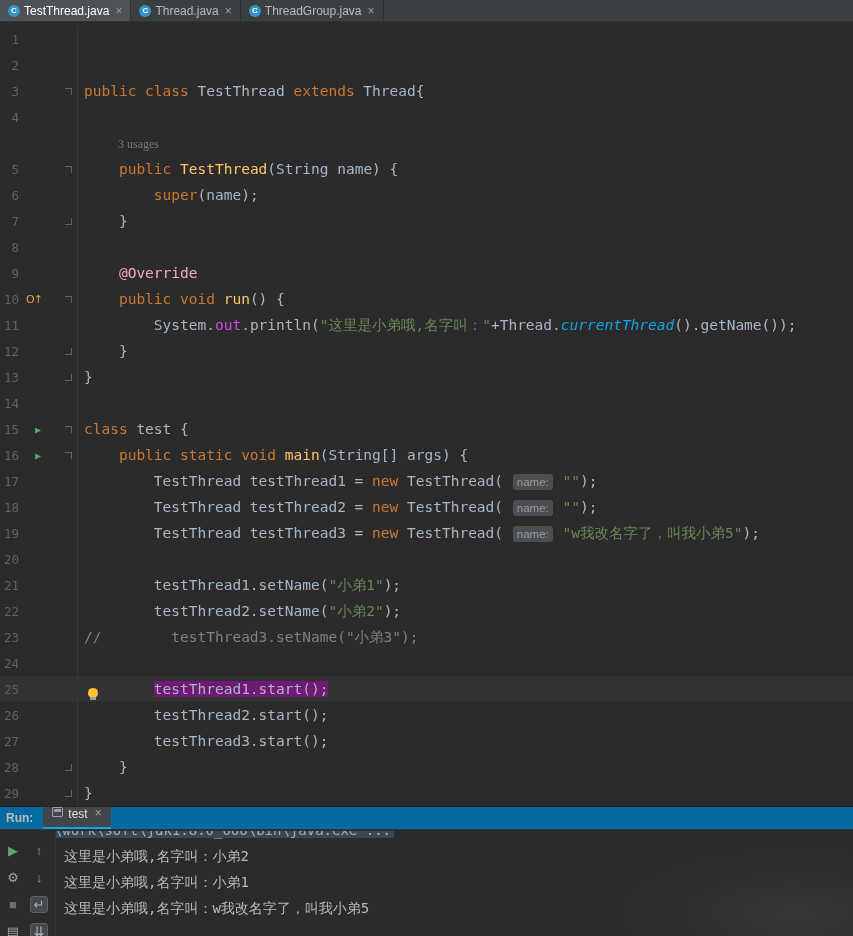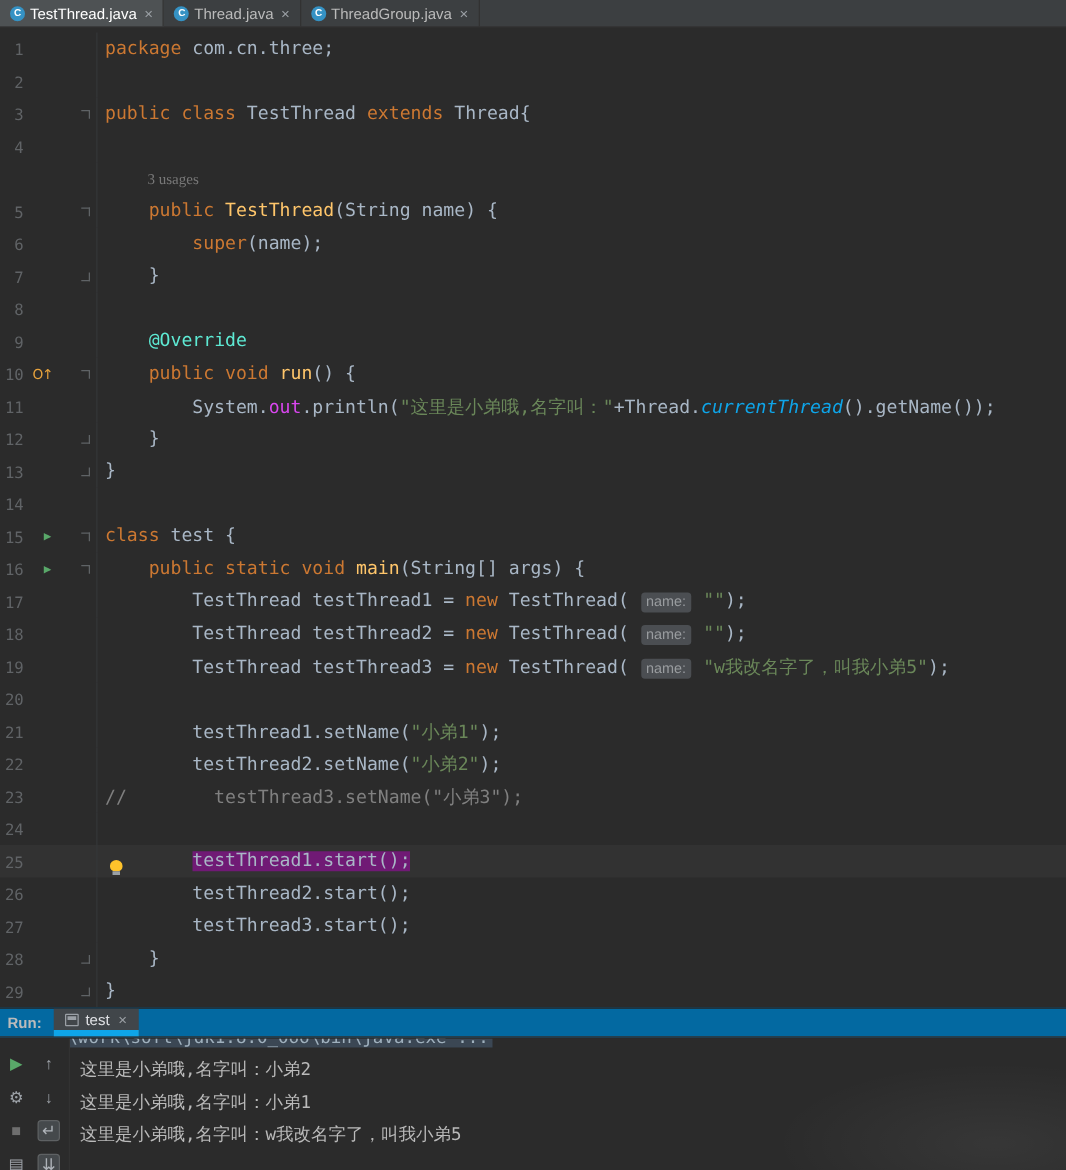--- a/index.html
+++ b/index.html
@@ -24,43 +24,43 @@
   .g-num{width:20px;flex:none;text-align:right;color:#606366;font-size:12.5px;padding-right:1px}
   .g-icon{width:40px;flex:none;display:flex;align-items:center;padding-left:6px}
   .g-fold{width:18px;flex:none;display:flex;align-items:center;justify-content:center;
           border-right:1px solid #353739;height:100%}
   .code{flex:1;min-width:0;white-space:pre;color:#a9b7c6;position:relative;padding-left:6px}
 
   .tk-k{color:#cc7832}
   .tk-p{color:#a9b7c6}
   .tk-f{color:#ffc66b}
   .tk-s{color:#6a8759}
-  .tk-a{color:#5eead4}
+  .tk-a{color:#f9a8d4}
   .tk-fi{color:#d946ef;}
   .tk-it{color:#0ea5e9;font-style:italic}
   .tk-c{color:#808080}
   .tk-sel{background:#701a75;color:#a9b7c6}
   .tk-inlay{background:#4b4e52;color:#999c9f;font-size:11.5px;border-radius:3px;
             padding:2px 4px;margin:0 1px;font-family:"Liberation Sans",sans-serif}
   .hint{color:#787878;font-size:12px;margin-left:34px;font-family:Liberation Serif, serif}
 
   .fold-s{width:7px;height:7px;border-top:1px solid #5f6366;border-right:1px solid #5f6366}
   .fold-e{width:7px;height:7px;border-bottom:1px solid #5f6366;border-right:1px solid #5f6366}
   .runarrow{color:#59a869;font-size:10px;margin-left:9px}
   .ov{color:#e8a33d;font-size:11px;letter-spacing:-1px;font-family:"DejaVu Sans",sans-serif}
   .bulb{position:absolute;left:10px;top:7px;width:10px;height:9px;background:#ffc32b;
         border-radius:50% 50% 40% 40%}
   .bulb::after{content:"";position:absolute;left:2px;bottom:-3px;width:6px;height:3px;background:#9aa0a6}
 
   
   .runheader{position:absolute;top:806px;left:0;right:0;height:24px;background:#0369a1;
              border-top:1px solid #242424;border-bottom:1px solid #323232;display:flex;align-items:stretch}
   .runlabel{color:#bbbbbb;font-size:12px;font-weight:bold;display:flex;align-items:center;padding:0 10px 0 6px}
-  .runtab{display:flex;align-items:center;gap:5px;padding:0 9px;background:#41464a;
-          border-bottom:5px solid #0ea5e9;color:#dfe1e5;font-size:12px}
+  .runtab{display:flex;align-items:flex-start;gap:5px;padding:0 9px;background:#41464a;
+          border-bottom:2px solid #0ea5e9;color:#dfe1e5;font-size:12px}
   .conicon{width:11px;height:10px;border:1px solid #9aa0a6;border-radius:1px;flex:none}
   .conicon::before{content:"";display:block;height:3px;background:#9aa0a6;margin:1px}
 
   .runbody{position:absolute;top:831px;left:0;right:0;bottom:0;background:#2b2b2b;display:flex}
   .runtools{width:56px;flex:none;display:grid;grid-template-columns:26px 26px;grid-auto-rows:27px;
             padding-top:6px;justify-items:center;align-items:center;border-right:1px solid #323232}
   .tool{font-size:13px;color:#9da2a8;line-height:1}
   .tool.play{color:#59a869}
   .tool.disabled{color:#6e6e6e}
   .tool.toggled{background:#45494c;border:1px solid #5e6163;border-radius:3px;padding:1px 3px;color:#aeb3b9}
@@ -93,21 +93,20 @@
       <span class="tlabel">ThreadGroup.java</span>
       <span class="x">×</span>
     </div>
   </div>
 
 <div class="editor">
     <div class="row">
       <span class="g-num">1</span>
       <span class="g-icon"></span>
       <span class="g-fold"></span>
-      <div class="code"><span class="tk-k">package</span><span class="tk-p"> com.cn.three;</span></div>
     </div>
     <div class="row">
       <span class="g-num">2</span>
       <span class="g-icon"></span>
       <span class="g-fold"></span>
       <div class="code"></div>
     </div>
     <div class="row">
       <span class="g-num">3</span>
       <span class="g-icon"></span>

